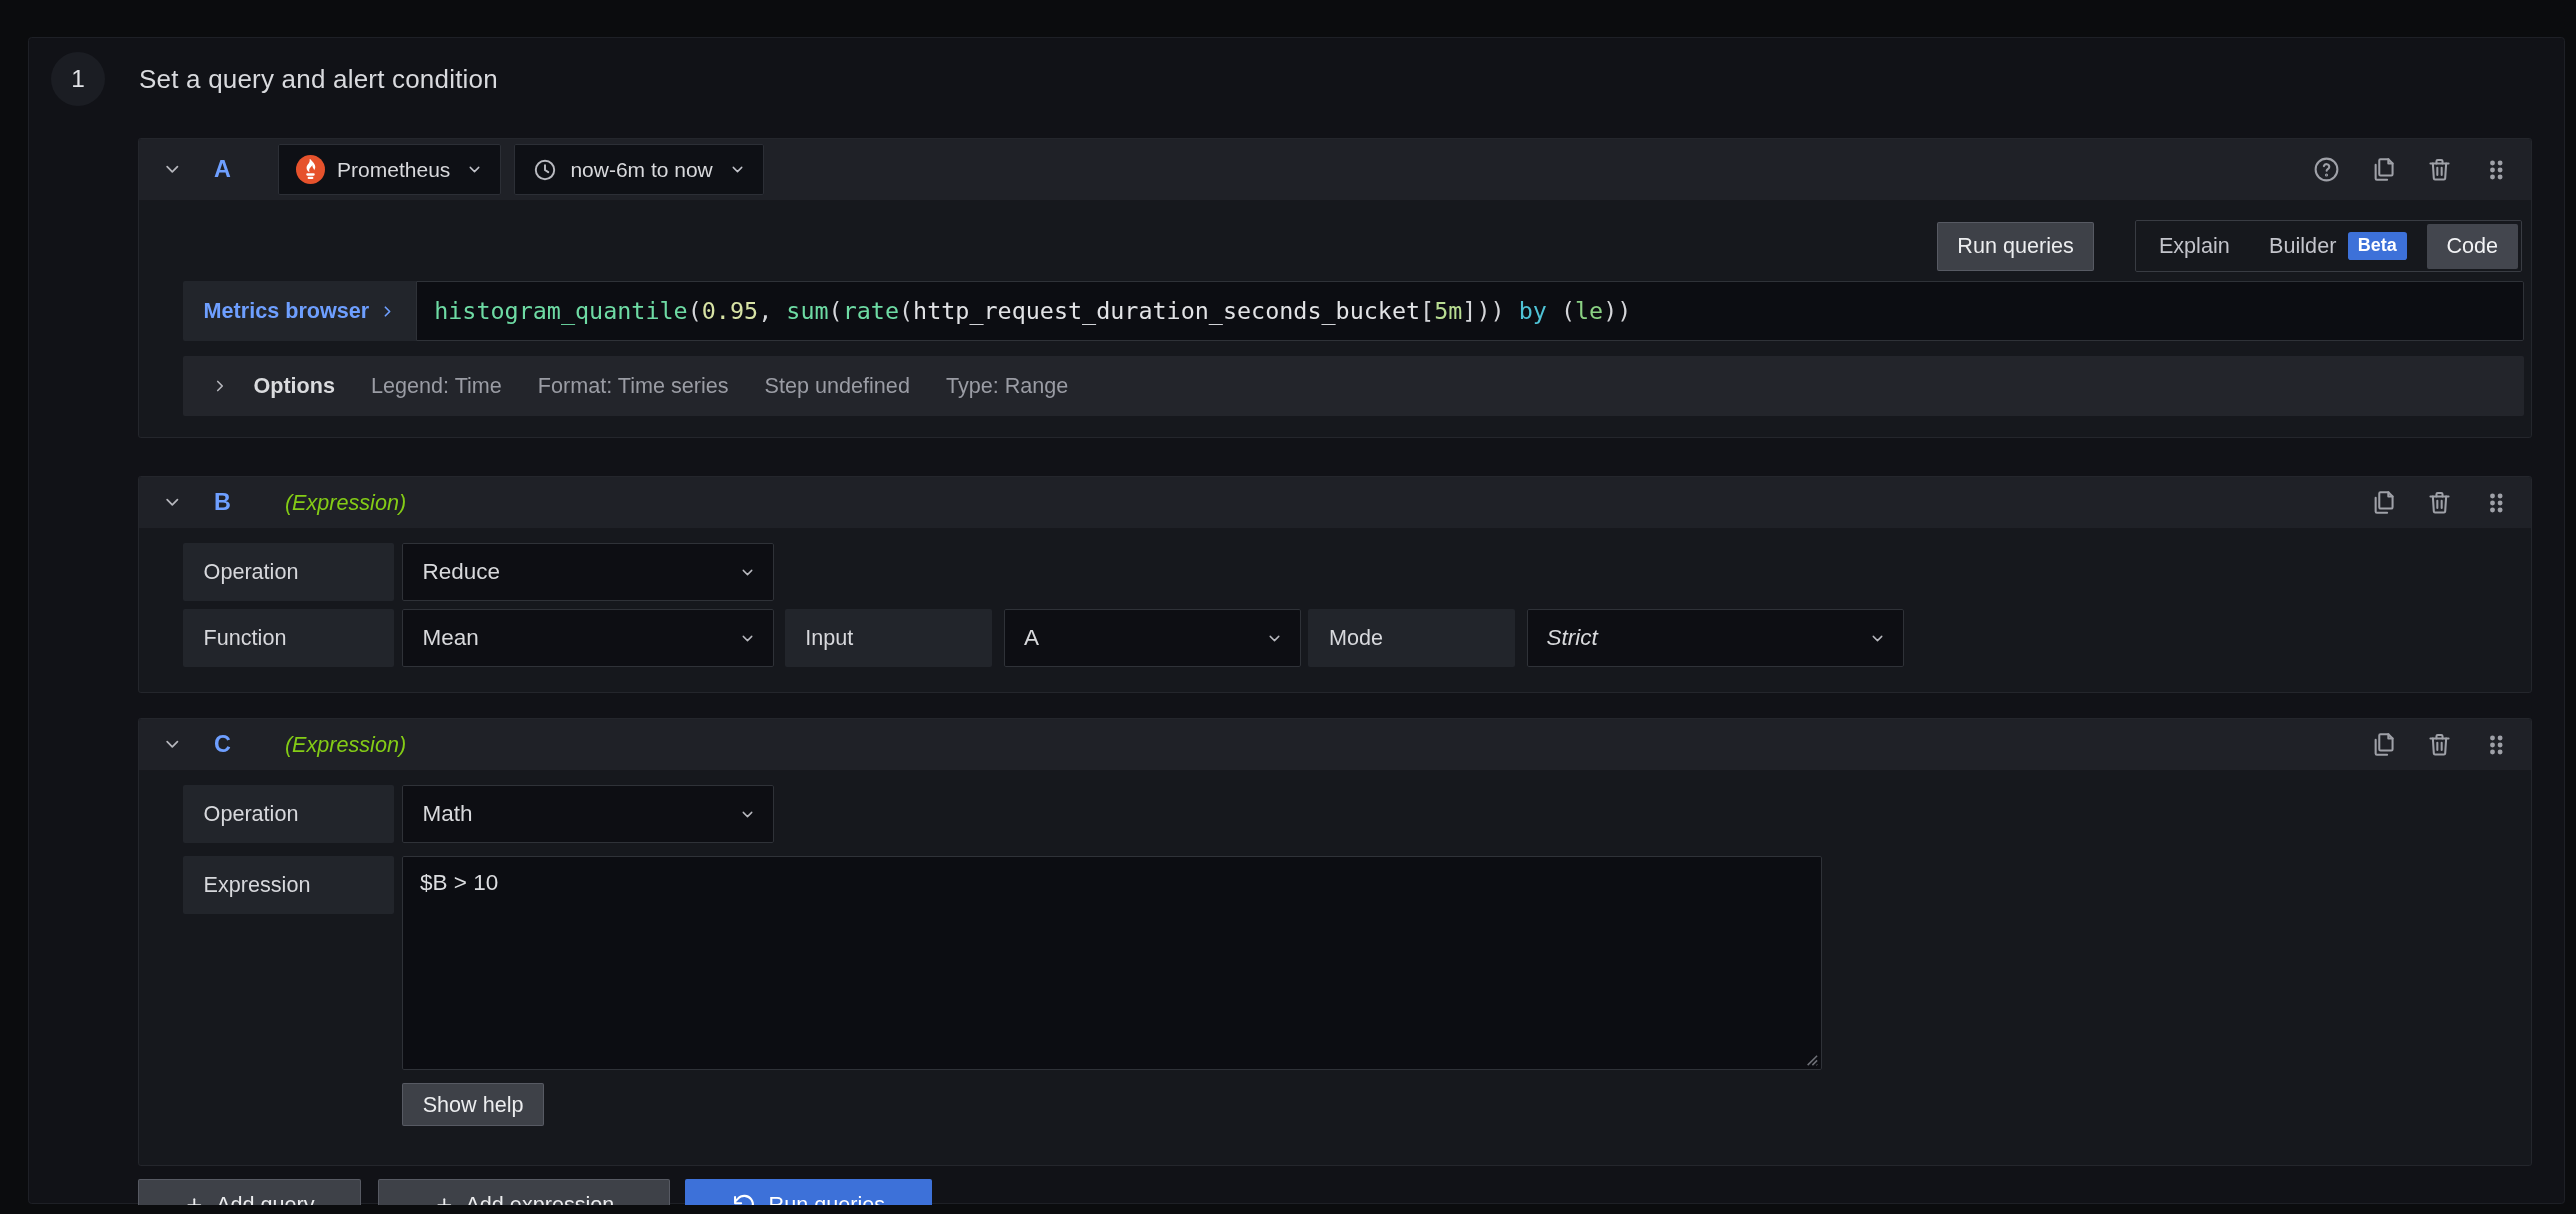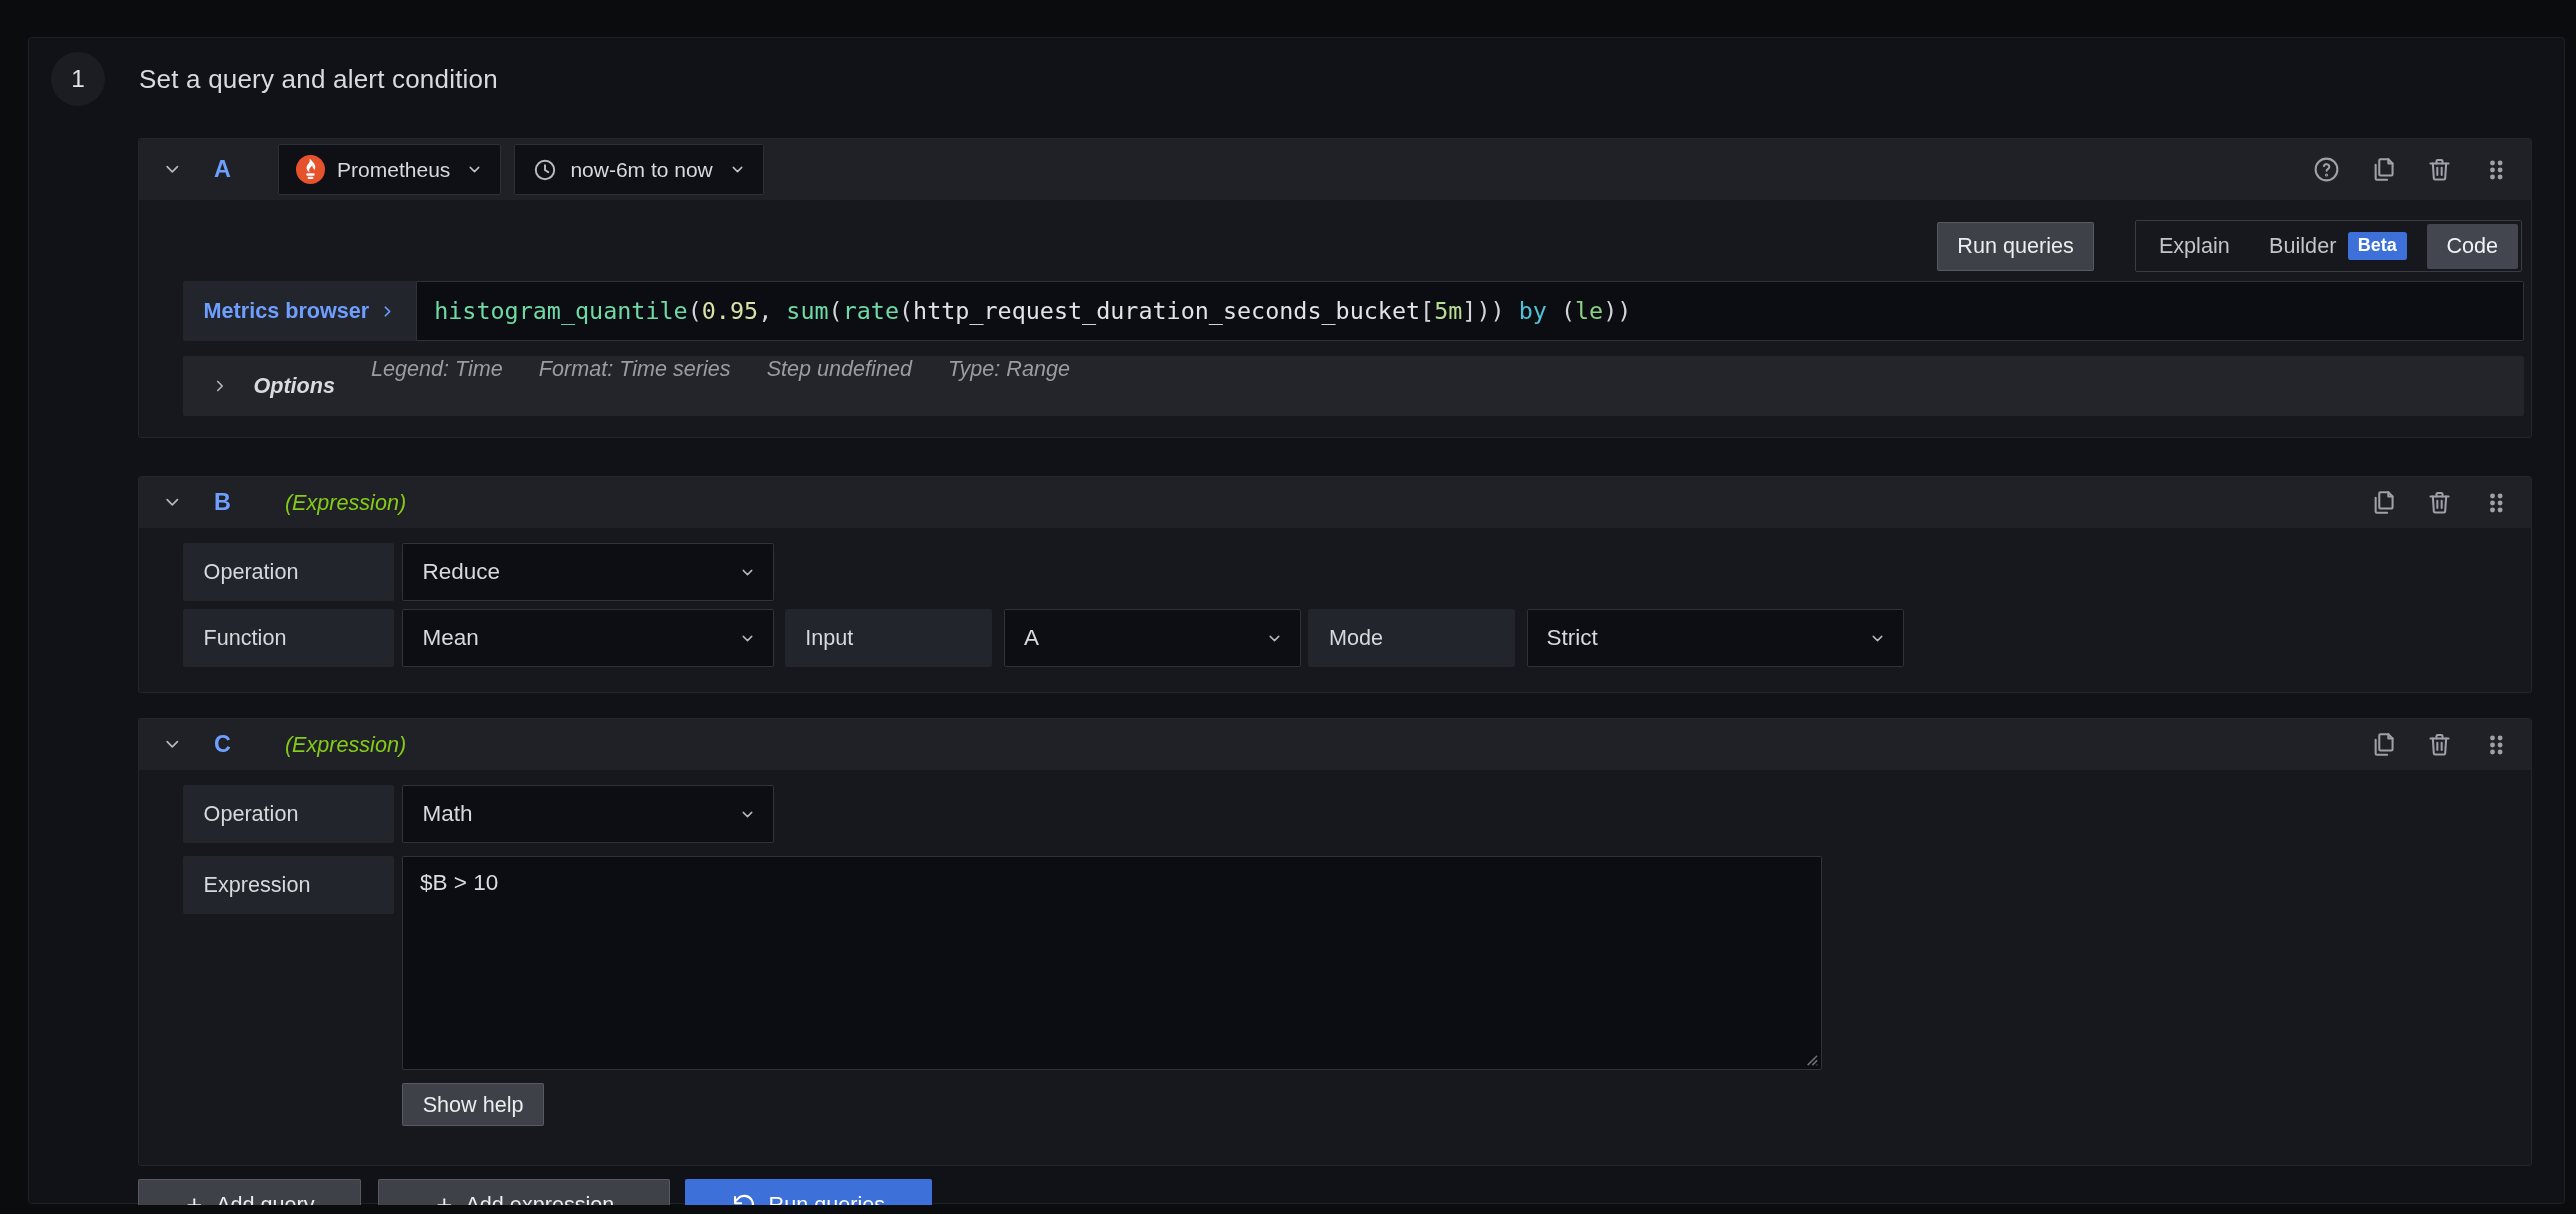--- a/index.html
+++ b/index.html
@@ -68,22 +68,22 @@
                           flex:0 0 auto; }
   .promql-field { flex:1; height:60px; background:#0c0d12; border:0.9px solid #2f3238;
                   border-radius:0 1.9px 1.9px 0; display:flex; align-items:center;
                   padding:0 17px; font-family:"DejaVu Sans Mono", monospace; font-size:23.4px;
                   white-space:pre; cursor:text; }
   .tok-fn { color:#6edba4; } .tok-num { color:#d8e3a5; } .tok-p { color:#d4d5d9; }
   .tok-metric { color:#e2e3e6; } .tok-dur { color:#b9dd92; } .tok-kw { color:#4fc3d6; }
   .tok-lbl { color:#8bd284; }
 
   .options-row { position:absolute; top:217px; left:44px; right:7.5px; height:60px;
-                 background:#23252b; border-radius:1.9px; display:flex; 
-                 padding-left:28px; gap:36px;font-style:italic; }
+                 background:#23252b; border-radius:1.9px; display:flex; align-items:center;
+                 padding-left:28px; gap:36px; }
   .options-toggle { display:flex; align-items:center; gap:24.4px; cursor:pointer;
                     color:#b6b7bd; }
   .options-toggle .opt-label { font-size:21.6px; font-weight:700; color:#dadbde; }
   .opt-stat { font-size:21.6px; color:#9a9ca4; }
 
   
   .row { position:absolute; left:44px; display:flex; align-items:stretch; height:58px; }
   .panel-b .row-1 { top:66px; } .panel-b .row-2 { top:132px; }
   .panel-c .row-1 { top:66px; } .panel-c .row-2 { top:137px; }
   .field-chip { width:211px; background:#22252b; border-radius:2px; display:flex;
@@ -91,21 +91,21 @@
                 color:#d7d8dc; flex:0 0 auto; }
   .field-chip.w2 { width:207px; }
   .dropdown { background:#0d0e13; border:0.9px solid #2f3238; border-radius:1.9px;
               display:flex; align-items:center; justify-content:space-between;
               padding:0 17px 0 19px; font-size:22.5px; color:#d8d9dc; cursor:pointer;
               flex:0 0 auto; }
   .dd-op { width:372px; margin-left:8.4px; }
   .dd-input { width:297px; margin-left:12.2px; }
   .chip-input { margin-left:10.3px; }
   .chip-mode { margin-left:7.5px; }
-  .dd-mode { width:377px; margin-left:11.2px; }
+  .dd-mode { width:377px; margin-left:11.2px;font-style:italic; }
 
   .expr-textarea { position:absolute; left:263px; top:137px; width:1420px; height:214px;
                    background:#0c0d12; border:0.9px solid #2f3238; border-radius:1.9px;
                    color:#dcdde0; font-size:22.5px; font-family:"Liberation Sans", sans-serif;
                    padding:13px 17px; resize:none; outline:none; }
   .grip-abs { position:absolute; left:263px; top:137px; width:1420px; height:214px; pointer-events:none; }
   .grip-abs svg { position:absolute; right:2.8px; bottom:2.8px; }
 
   .show-help-btn { position:absolute; left:263px; top:364px; height:43px; }
 

